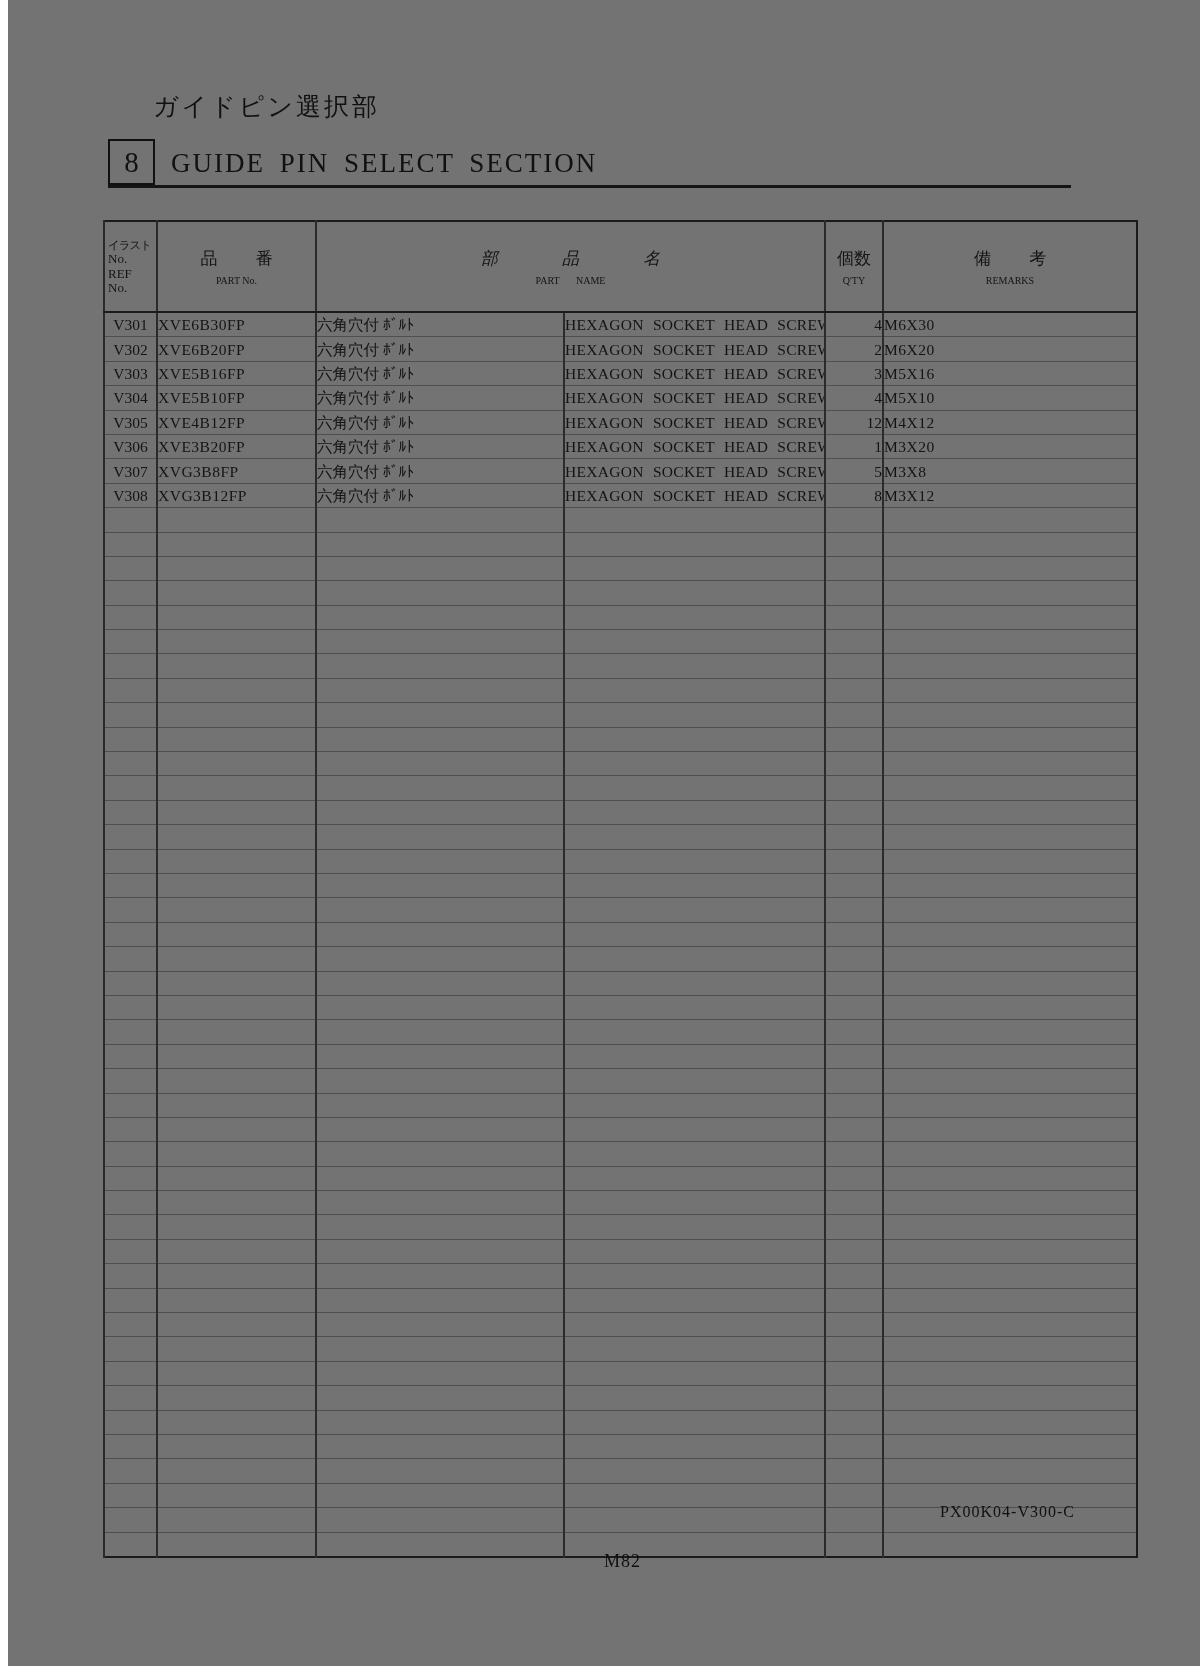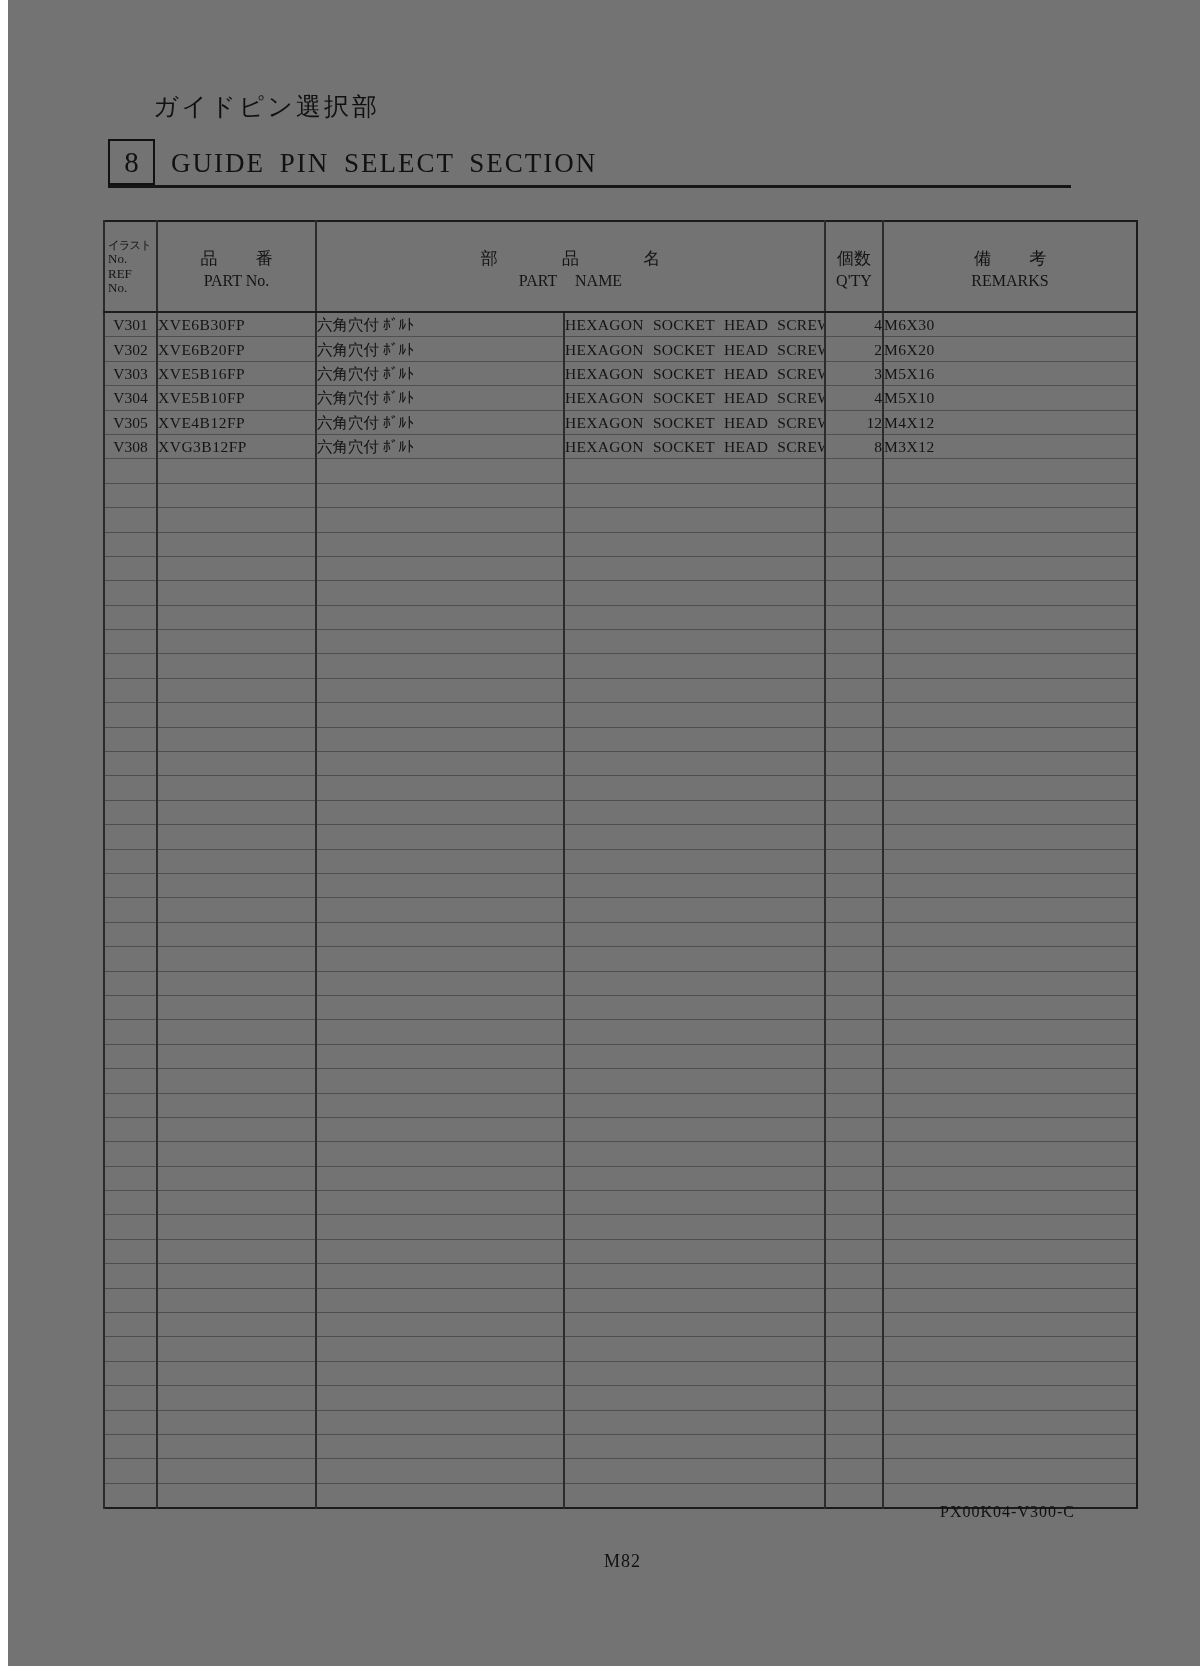--- a/index.html
+++ b/index.html
@@ -66,22 +66,22 @@
     line-height:23px;
   }
   
   .h-ref{
     text-align:left !important;
     padding-left:3px !important;
     font-size:13px;line-height:14.5px;
   }
   .h-ref .tiny{font-size:11.5px;letter-spacing:-1px;}
   .hjp{display:block;font-size:17px;line-height:22px;margin-top:6px;}
-  .hen{display:block;font-size:16px;line-height:22px;}
-  .wsp-wide{word-spacing:60px;}
+  .hen{display:block;font-size:10px;line-height:22px;}
+  .wsp-wide{word-spacing:60px;font-style:italic;}
   .wsp-med{word-spacing:34px;}
   .wsp-sm{word-spacing:14px;}
   
   .cell-ref{text-align:center;font-size:15px;}
   .cell-partno{padding-left:9px;letter-spacing:0.5px;}
   .cell-jp{padding-left:9px;font-size:14.5px;}
   .cell-en{padding-left:9px;font-size:14.5px;word-spacing:5px;letter-spacing:0.3px;}
   .cell-qty{text-align:right;padding-right:12px;}
   .cell-rem{padding-left:9px;letter-spacing:0.5px;}
   
@@ -177,20 +177,36 @@
         </tr>
         <tr>
           <td class="cell-ref">V305</td>
           <td class="cell-partno">XVE4B12FP</td>
           <td class="cell-jp">六角穴付 ﾎﾞﾙﾄ</td>
           <td class="cell-en">HEXAGON SOCKET HEAD SCREW</td>
           <td class="cell-qty">12</td>
           <td class="cell-rem">M4X12</td>
         </tr>
         <tr>
+          <td class="cell-ref">V306</td>
+          <td class="cell-partno">XVE3B20FP</td>
+          <td class="cell-jp">六角穴付 ﾎﾞﾙﾄ</td>
+          <td class="cell-en">HEXAGON SOCKET HEAD SCREW</td>
+          <td class="cell-qty">1</td>
+          <td class="cell-rem">M3X20</td>
+        </tr>
+        <tr>
+          <td class="cell-ref">V307</td>
+          <td class="cell-partno">XVG3B8FP</td>
+          <td class="cell-jp">六角穴付 ﾎﾞﾙﾄ</td>
+          <td class="cell-en">HEXAGON SOCKET HEAD SCREW</td>
+          <td class="cell-qty">5</td>
+          <td class="cell-rem">M3X8</td>
+        </tr>
+        <tr>
           <td class="cell-ref">V308</td>
           <td class="cell-partno">XVG3B12FP</td>
           <td class="cell-jp">六角穴付 ﾎﾞﾙﾄ</td>
           <td class="cell-en">HEXAGON SOCKET HEAD SCREW</td>
           <td class="cell-qty">8</td>
           <td class="cell-rem">M3X12</td>
         </tr>
         <tr>
           <td class="cell-ref"></td>
           <td class="cell-partno"></td>

